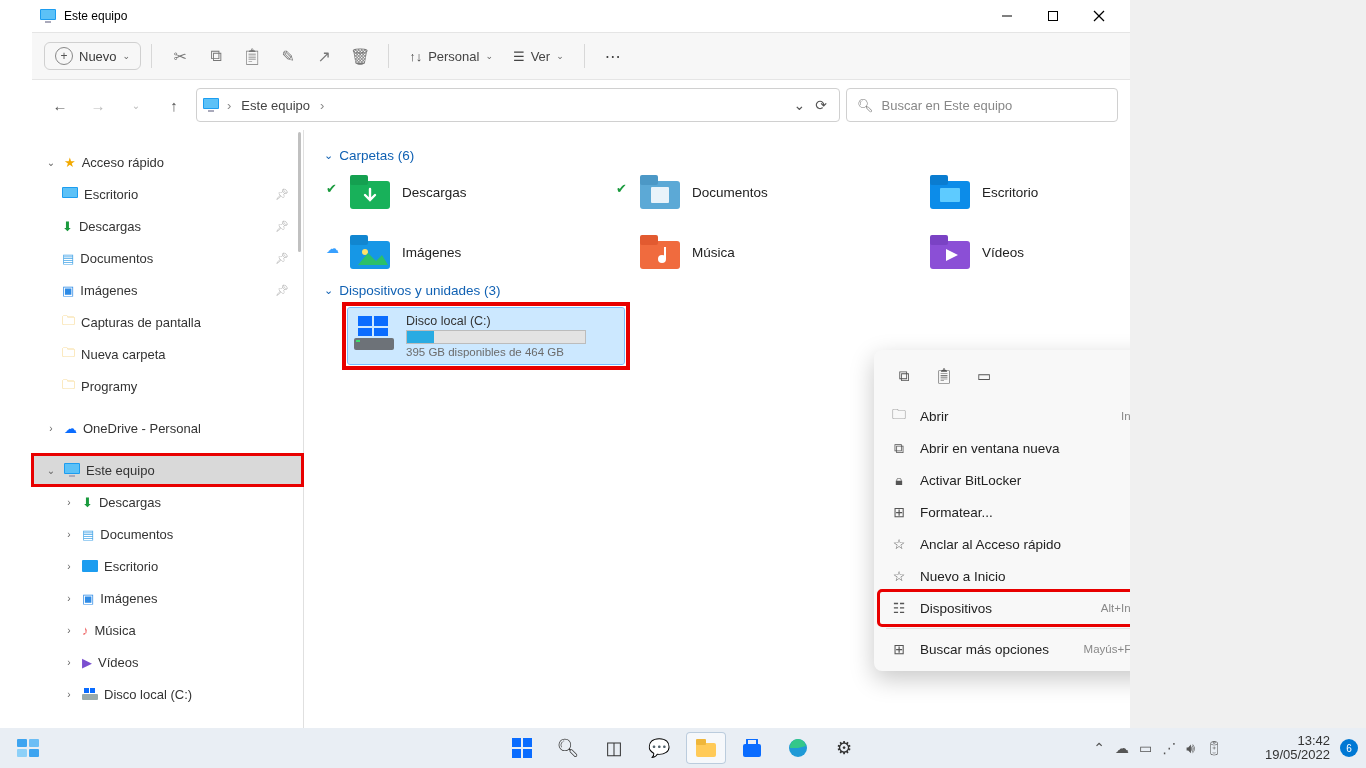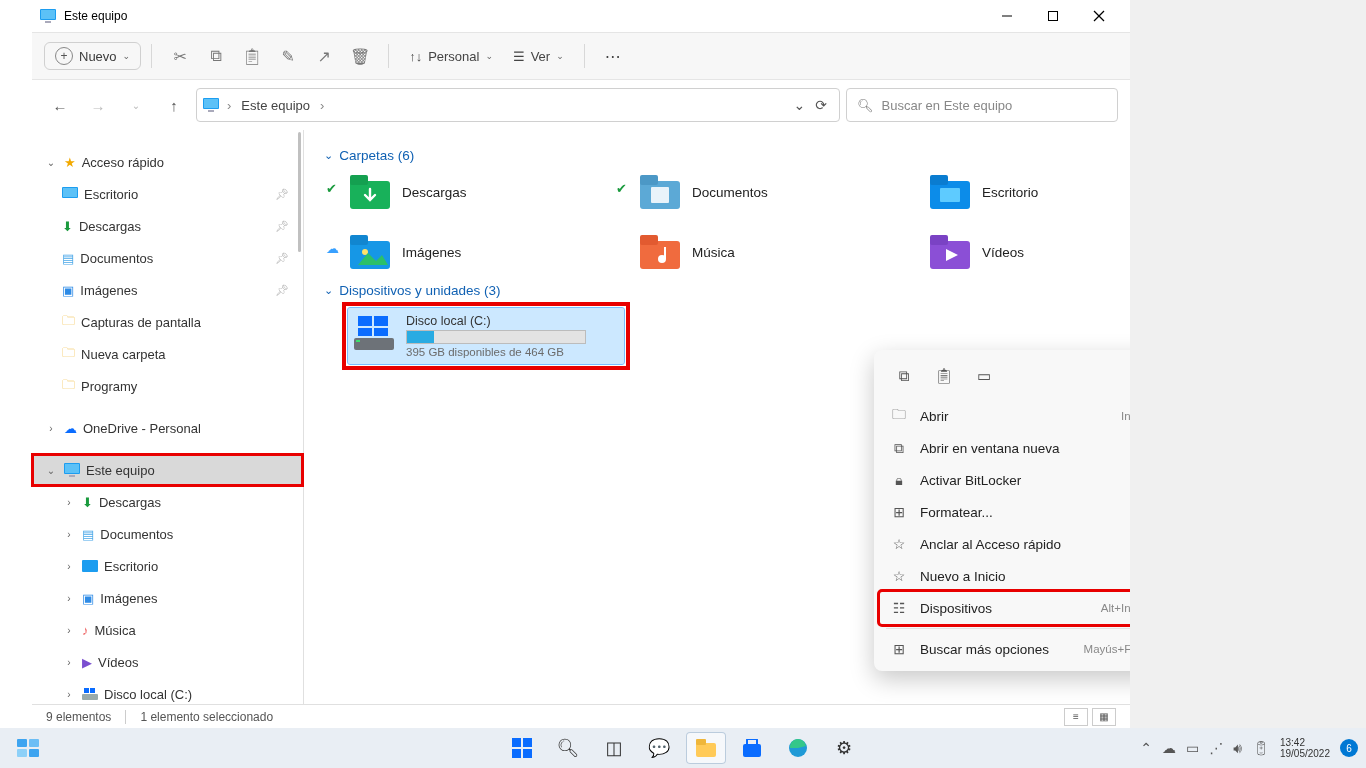--- a/index.html
+++ b/index.html
@@ -84,21 +84,21 @@
   .status-bar .view-toggle { margin-left: auto; display: flex; gap: 4px;}
   .status-bar .vbtn { width: 24px; height: 18px; border: 1px solid #ccc; display:flex; align-items:center; justify-content:center; font-size:10px; color:#555;}
 
   
   .taskbar { width: 1366px; height: 40px; background: #e9eef4; display: flex; align-items: center; position: relative; padding: 0 8px;}
   .task-center { position: absolute; left: 50%; transform: translateX(-50%); display: flex; gap: 6px;}
   .task-icon { width: 40px; height: 32px; display: flex; align-items: center; justify-content: center; border-radius: 4px; cursor:pointer; font-size: 18px; color:#333;}
   .task-icon.active { background: rgba(255,255,255,0.6); box-shadow: inset 0 0 0 1px #bcd;}
   .sys-tray { margin-left: auto; display: flex; align-items: center; gap: 10px; font-size: 12px; color: #333;}
   .sys-tray .tray-ic { font-size: 14px; color:#555; cursor:pointer;}
-  .clock { line-height: 1.1; font-size: 10px;}
+  .clock { text-align: right; line-height: 1.1; font-size: 13px; margin-left: 32px;}
   .dot-badge { width: 18px; height: 18px; background: #0078d4; border-radius: 50%; color: #fff; font-size: 10px; display:flex; align-items:center; justify-content:center;}
   .widgets { width: 40px; height: 30px; display:flex; align-items:center; justify-content:center; cursor:pointer;}
   svg { display: block; }
 </style>
 </head>
 <body>
 
 <div class="window">
 
   <div class="title-bar">
@@ -446,29 +446,20 @@
         <div class="ctx-item">
           <span class="mic">⊞</span>
           <span>Buscar más opciones</span>
           <span class="shortcut">Mayús+F10</span>
         </div>
       </div>
 
     </div>
   </div>
 
-  <div class="status-bar">
-    <span>9 elementos</span>
-    <span style="width:1px;height:14px;background:#ccc;"></span>
-    <span>1 elemento seleccionado</span>
-    <div class="view-toggle">
-      <div class="vbtn">≡</div>
-      <div class="vbtn">▦</div>
-    </div>
-  </div>
 </div>
 
 <div class="taskbar">
   <div class="widgets">
     <svg width="22" height="18">
         <rect width="10" height="8" rx="1" fill="#3da4f0"></rect>
         <rect x="12" width="10" height="8" rx="1" fill="#6dbef5"></rect>
         <rect y="10" width="10" height="8" rx="1" fill="#8dd0f8"></rect>
         <rect x="12" y="10" width="10" height="8" rx="1" fill="#3da4f0"></rect>
       </svg>

